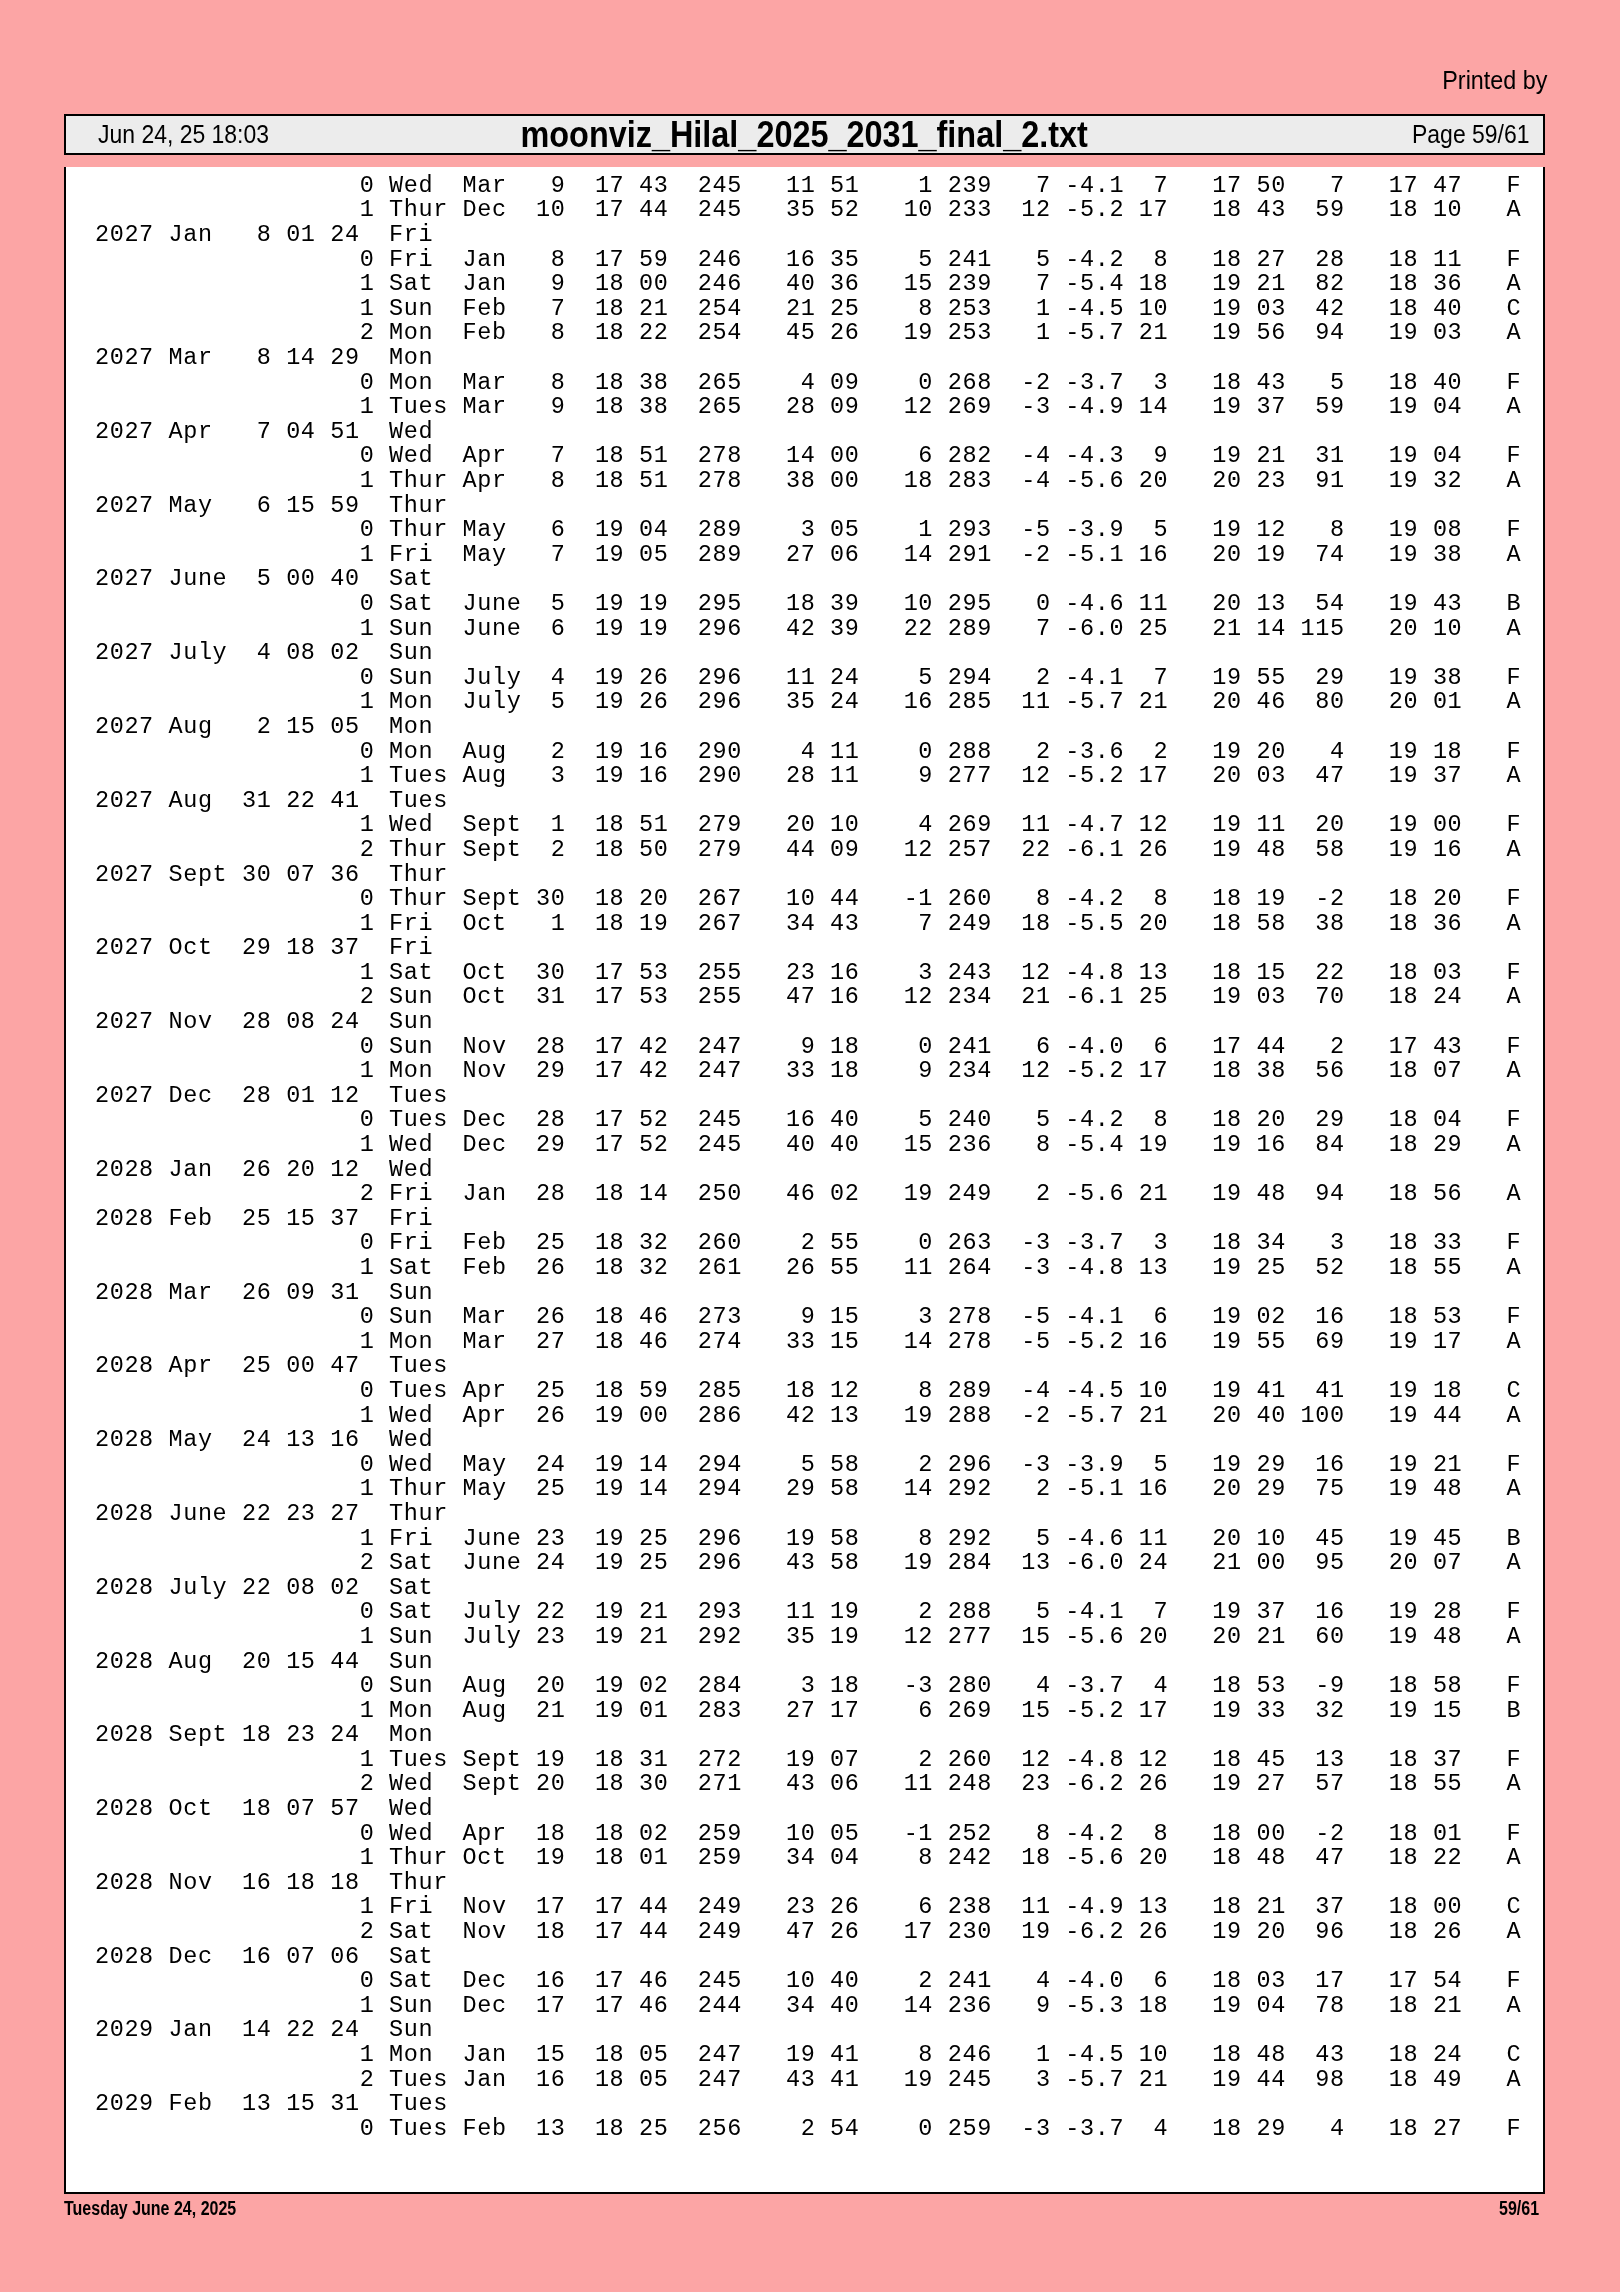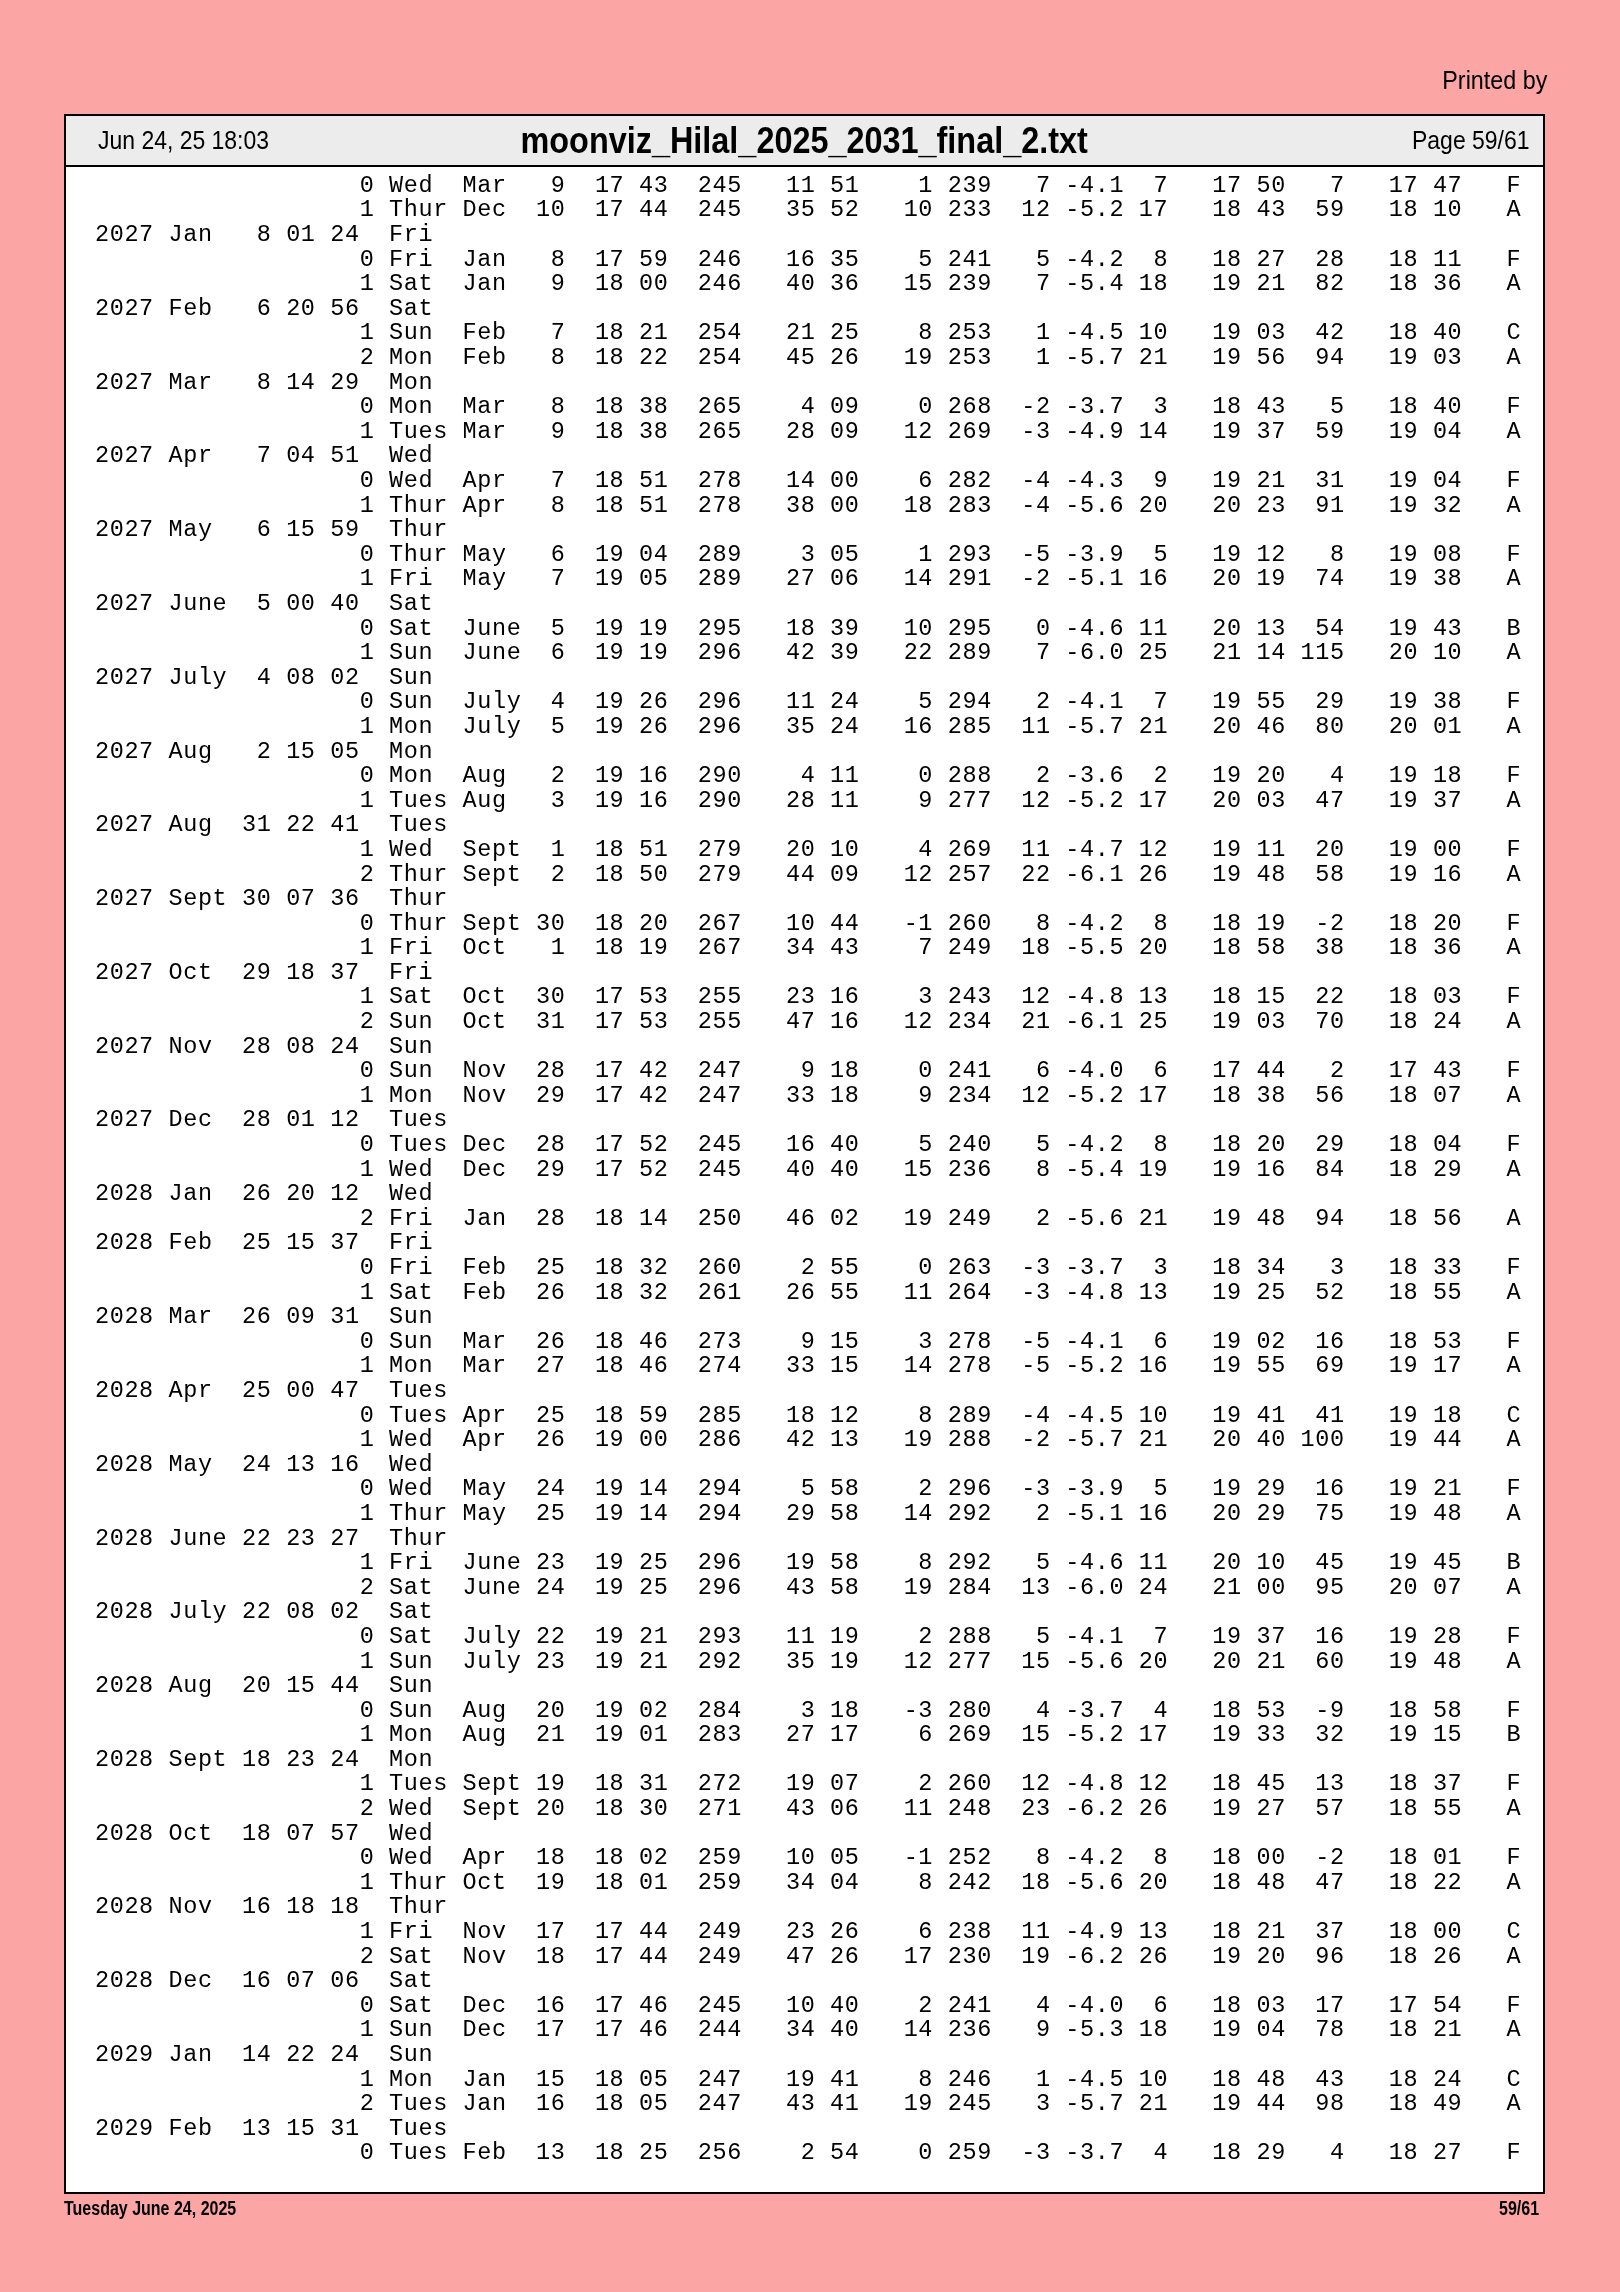--- a/index.html
+++ b/index.html
@@ -1,20 +1,20 @@
 <!DOCTYPE html>
 <html><head>
 <meta charset="utf-8">
 <style>
   html,body{margin:0;padding:0;background:#ffffff;}
   #page{position:relative;width:1620px;height:2293px;background:#fca5a5;overflow:hidden;
         font-family:"Liberation Sans",sans-serif;color:#000;}
   .printed-by{position:absolute;top:65px;right:73px;font-size:26.5px;font-weight:400;
         transform:scaleX(.88);transform-origin:100% 50%;white-space:nowrap;}
-  .header-bar{position:absolute;left:64px;top:114px;width:1481px;height:53px;background:#ececec;
+  .header-bar{position:absolute;left:64px;top:114px;width:1481px;height:41px;background:#ececec;
         border:2.9px solid #000;box-sizing:border-box;display:flex;align-items:center;}
   .hdr-date{margin-left:32px;font-size:25.5px;transform:scaleX(.9);transform-origin:0 50%;
         white-space:nowrap;z-index:2;}
   .hdr-title{position:absolute;left:0;right:0;text-align:center;font-weight:700;font-size:36px;
         white-space:nowrap;}
   .hdr-title > span{display:inline-block;transform:scaleX(.9);transform-origin:50% 50%;}
   .hdr-page{margin-left:auto;margin-right:13.7px;font-size:25.5px;transform:scaleX(.9);
         transform-origin:100% 50%;white-space:nowrap;z-index:2;}
   .body-box{position:absolute;left:64px;top:167px;width:1481px;height:2027px;box-sizing:border-box;
         border:2px solid #000;border-top:none;border-bottom-width:2.9px;background:#fff;}
@@ -41,21 +41,20 @@
     <div class="hdr-page">Page 59/61</div>
   </div>
 
   <div class="body-box">
     <div class="doc">
         <div class="line">                  0 Wed  Mar   9  17 43  245   11 51    1 239   7 -4.1  7   17 50   7   17 47   F</div>
         <div class="line">                  1 Thur Dec  10  17 44  245   35 52   10 233  12 -5.2 17   18 43  59   18 10   A</div>
         <div class="line">2027 Jan   8 01 24  Fri</div>
         <div class="line">                  0 Fri  Jan   8  17 59  246   16 35    5 241   5 -4.2  8   18 27  28   18 11   F</div>
         <div class="line">                  1 Sat  Jan   9  18 00  246   40 36   15 239   7 -5.4 18   19 21  82   18 36   A</div>
-        <div class="line">2027 Feb   6 20 56  Sat</div>
         <div class="line">                  1 Sun  Feb   7  18 21  254   21 25    8 253   1 -4.5 10   19 03  42   18 40   C</div>
         <div class="line">                  2 Mon  Feb   8  18 22  254   45 26   19 253   1 -5.7 21   19 56  94   19 03   A</div>
         <div class="line">2027 Mar   8 14 29  Mon</div>
         <div class="line">                  0 Mon  Mar   8  18 38  265    4 09    0 268  -2 -3.7  3   18 43   5   18 40   F</div>
         <div class="line">                  1 Tues Mar   9  18 38  265   28 09   12 269  -3 -4.9 14   19 37  59   19 04   A</div>
         <div class="line">2027 Apr   7 04 51  Wed</div>
         <div class="line">                  0 Wed  Apr   7  18 51  278   14 00    6 282  -4 -4.3  9   19 21  31   19 04   F</div>
         <div class="line">                  1 Thur Apr   8  18 51  278   38 00   18 283  -4 -5.6 20   20 23  91   19 32   A</div>
         <div class="line">2027 May   6 15 59  Thur</div>
         <div class="line">                  0 Thur May   6  19 04  289    3 05    1 293  -5 -3.9  5   19 12   8   19 08   F</div>

